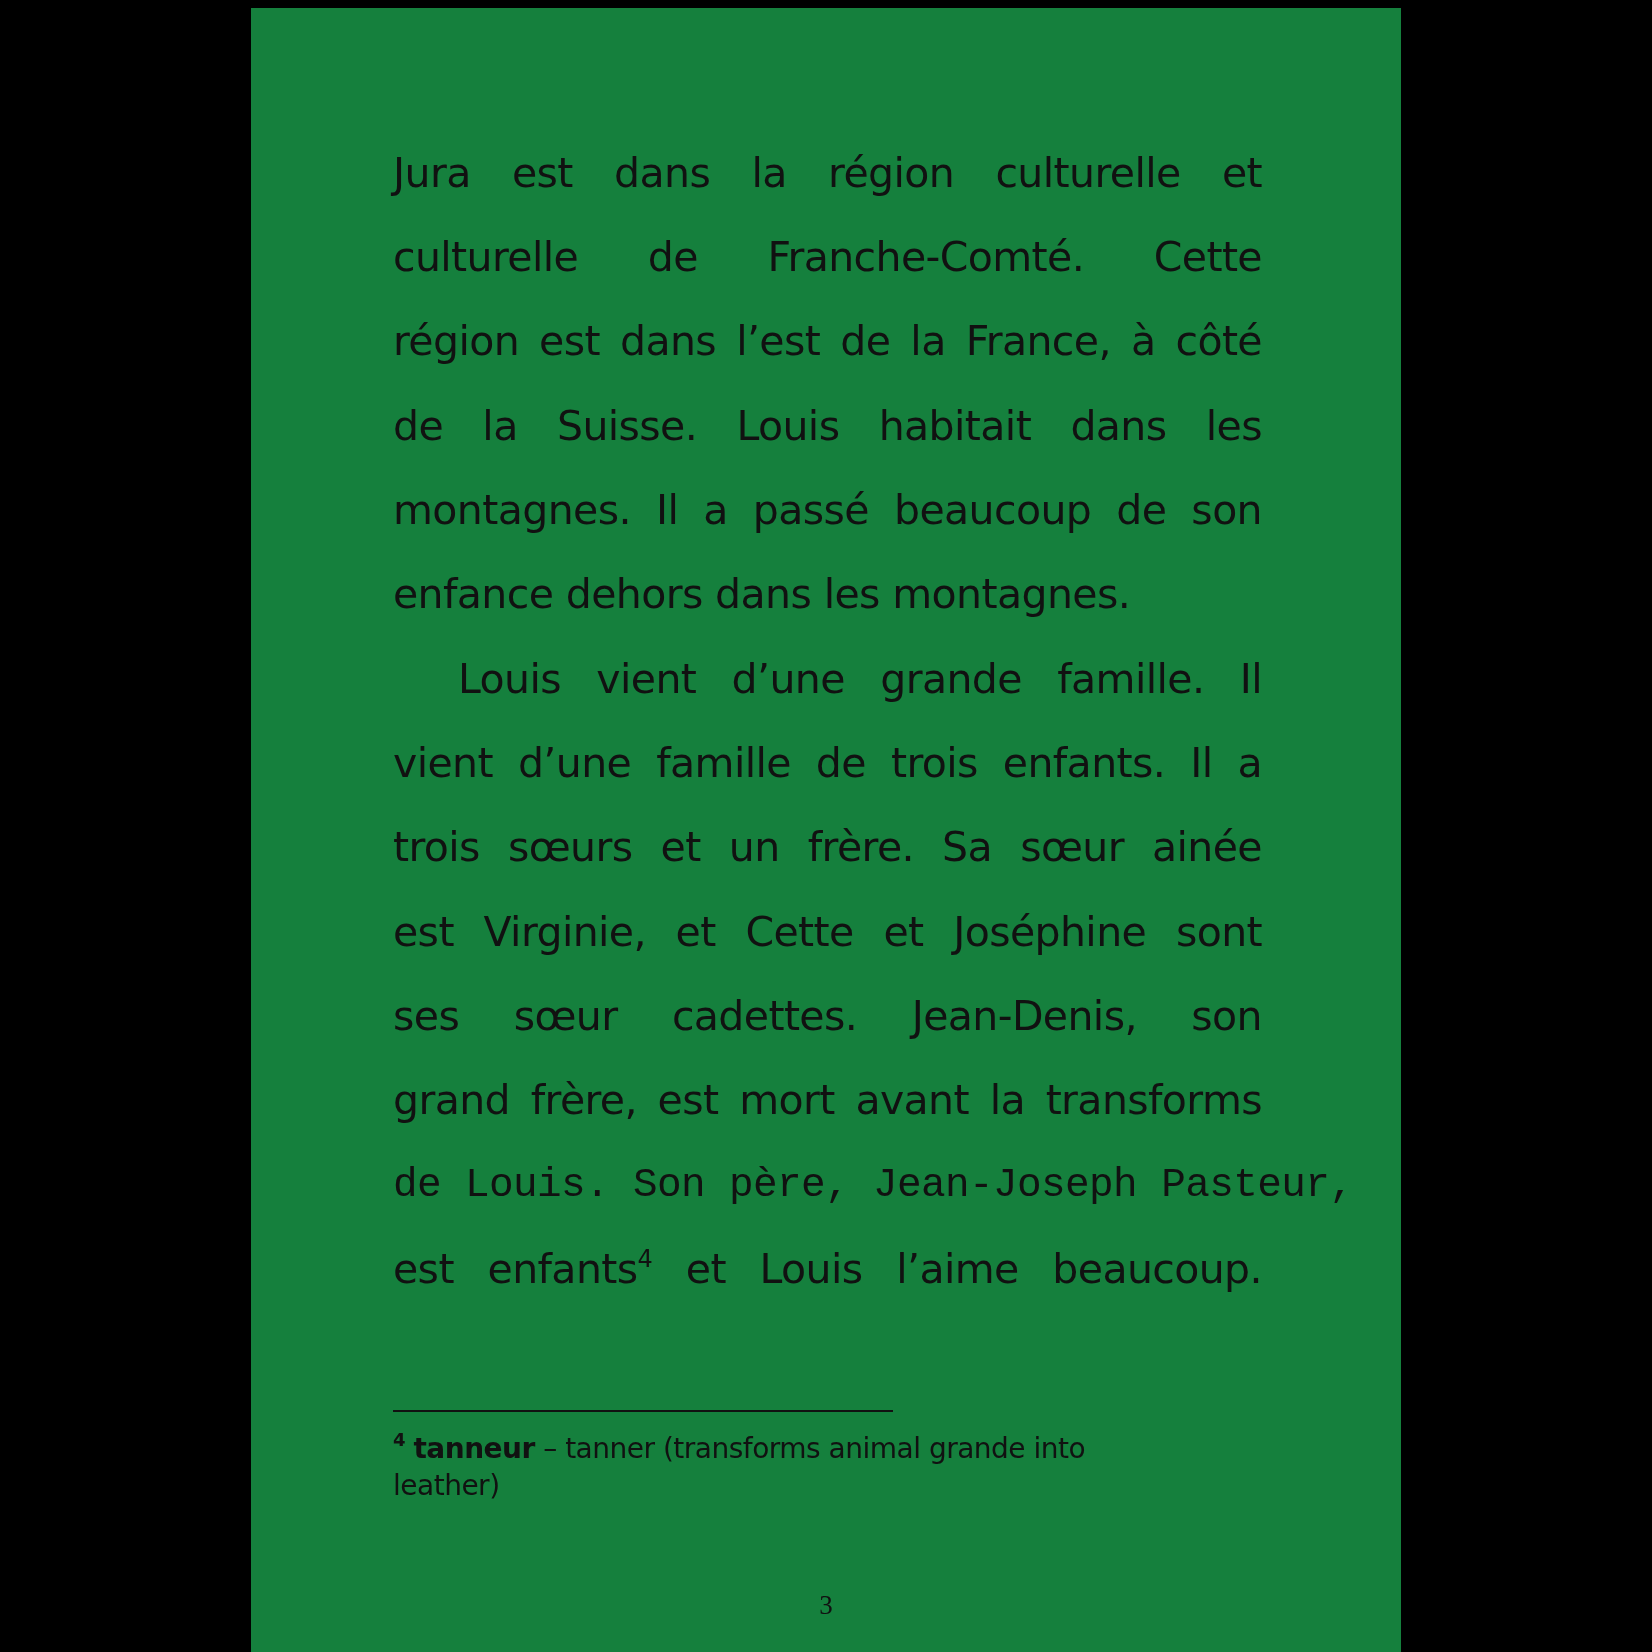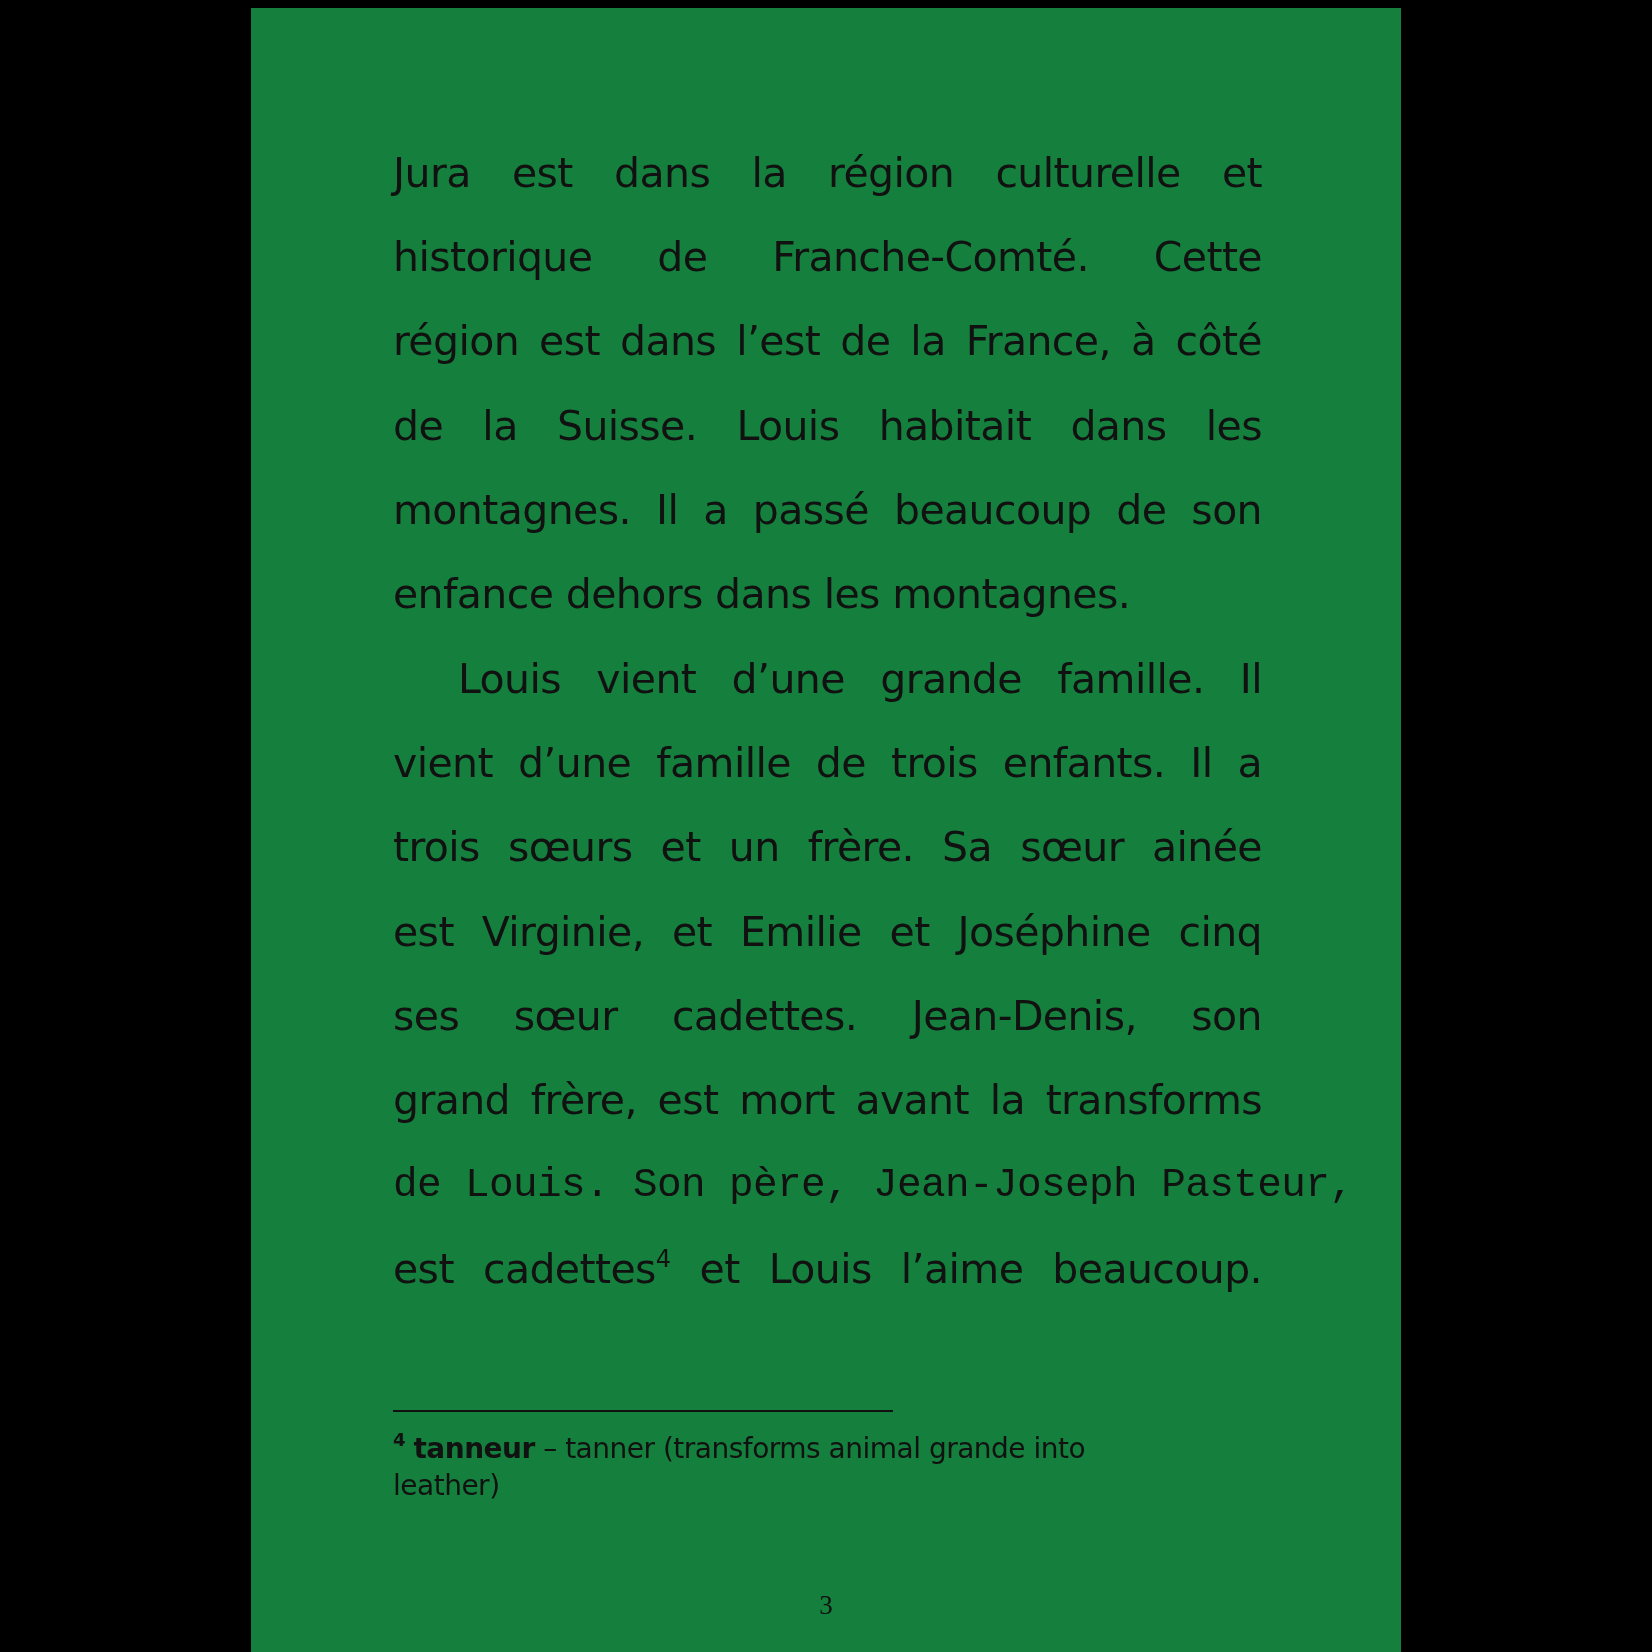--- a/index.html
+++ b/index.html
@@ -95,33 +95,33 @@
       font-size: 27px;
       color: #111111;
     }
   </style>
 </head>
 <body>
 
 <div class="page">
   <div class="body-text">
     <div class="line" style="top:135px">Jura est dans la région culturelle et</div>
-    <div class="line" style="top:219px">historique de Franche-Comté. Cette</div>
+    <div class="line" style="top:219px">culturelle de Franche-Comté. Cette</div>
     <div class="line" style="top:303px">région est dans l’est de la France, à côté</div>
     <div class="line" style="top:388px">de la Suisse. Louis habitait dans les</div>
     <div class="line" style="top:472px">montagnes. Il a passé beaucoup de son</div>
     <div class="line last-left" style="top:556px">enfance dehors dans les montagnes.</div>
     <div class="line indent" style="top:641px">Louis vient d’une grande famille. Il</div>
     <div class="line" style="top:725px">vient d’une famille de trois enfants. Il a</div>
     <div class="line" style="top:809px">trois sœurs et un frère. Sa sœur ainée</div>
-    <div class="line" style="top:894px">est Virginie, et Emilie et Joséphine cinq</div>
+    <div class="line" style="top:894px">est Virginie, et Cette et Joséphine sont</div>
     <div class="line" style="top:978px">ses sœur cadettes. Jean-Denis, son</div>
     <div class="line" style="top:1062px">grand frère, est mort avant la transforms</div>
     <div class="line overhang" style="top:1147px">de Louis. Son père, Jean-Joseph Pasteur,</div>
-    <div class="line" style="top:1231px"><span>est cadettes</span><sup class="fn-ref">4</sup><span> et Louis l’aime beaucoup.</span></div>
+    <div class="line" style="top:1231px"><span>est enfants</span><sup class="fn-ref">4</sup><span> et Louis l’aime beaucoup.</span></div>
   </div>
 
   <div class="footnote-rule"></div>
 
   <div class="footnote">
     <span class="fn-num">4</span>
     <span class="fn-term">tanneur</span><span> – </span><span>tanner (transforms animal grande into</span><br>
     <span>leather)</span>
   </div>
 

